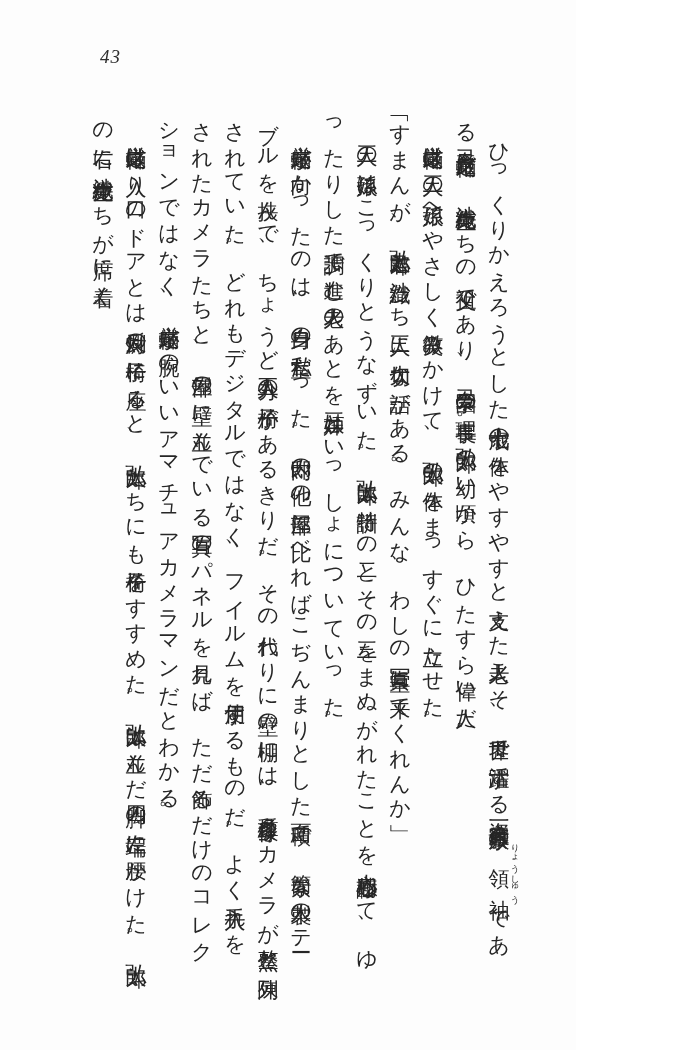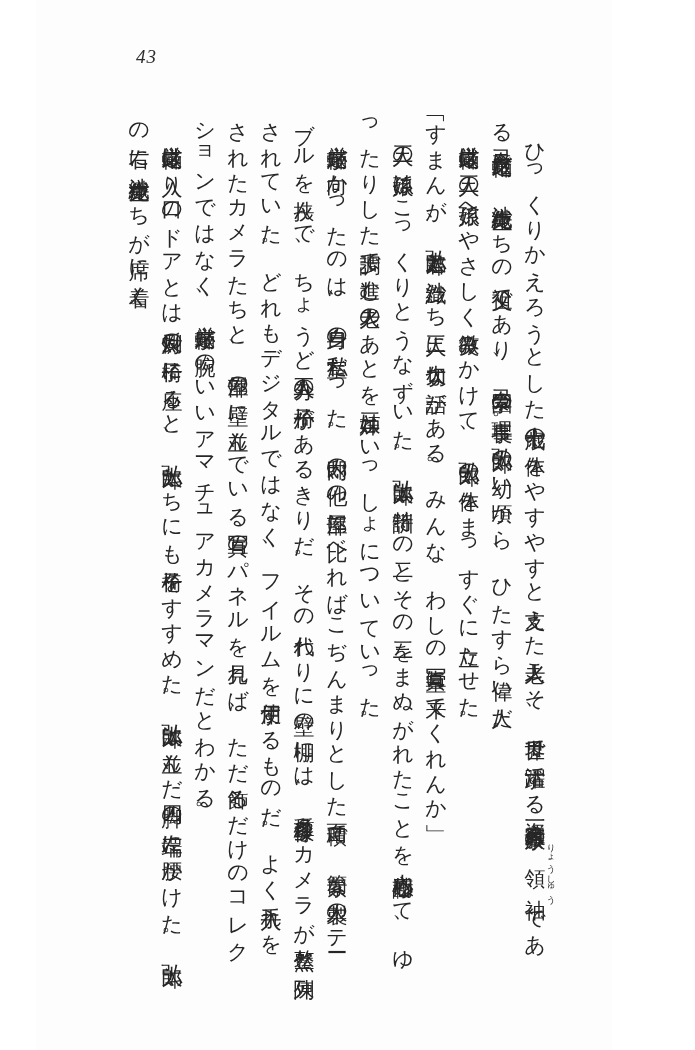--- a/index.html
+++ b/index.html
@@ -7,21 +7,20 @@
     padding: 0;
     background: #ffffff;
   }
   .book-page {
     position: relative;
     width: 576px;
     height: 1050px;
     background: #fdfdfd;
     overflow: hidden;
     font-family: "Liberation Serif", "DejaVu Serif", serif;
-    margin-left: 36px;
   }
   .page-number {
     position: absolute;
     top: 46px;
     left: 100px;
     font-style: italic;
     font-size: 19px;
     color: #2e2e2e;
     letter-spacing: 1px;
   }

